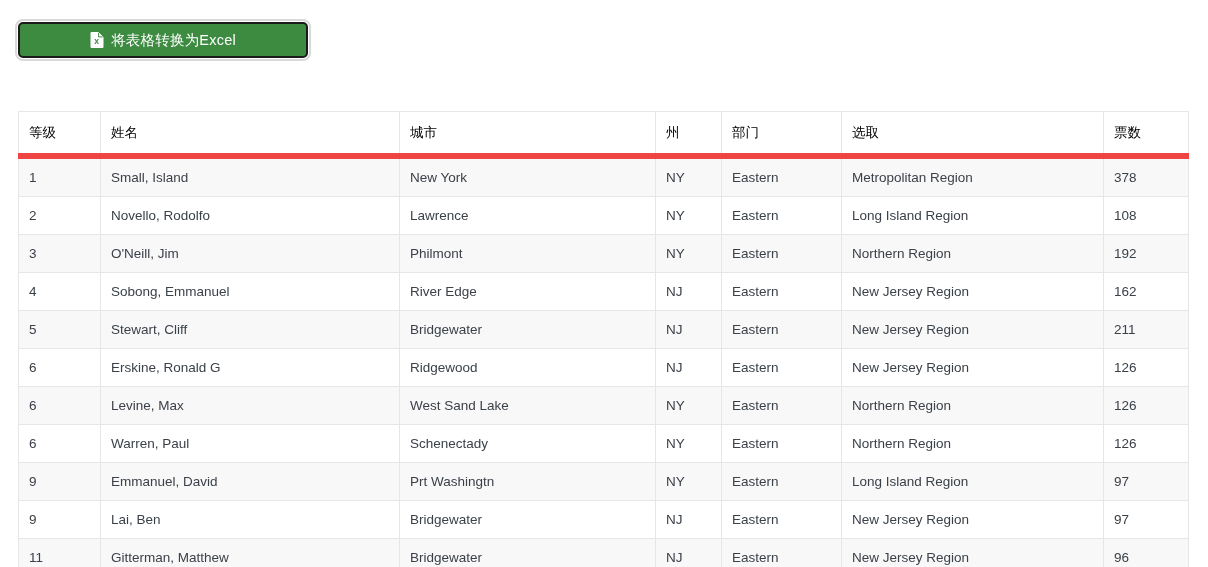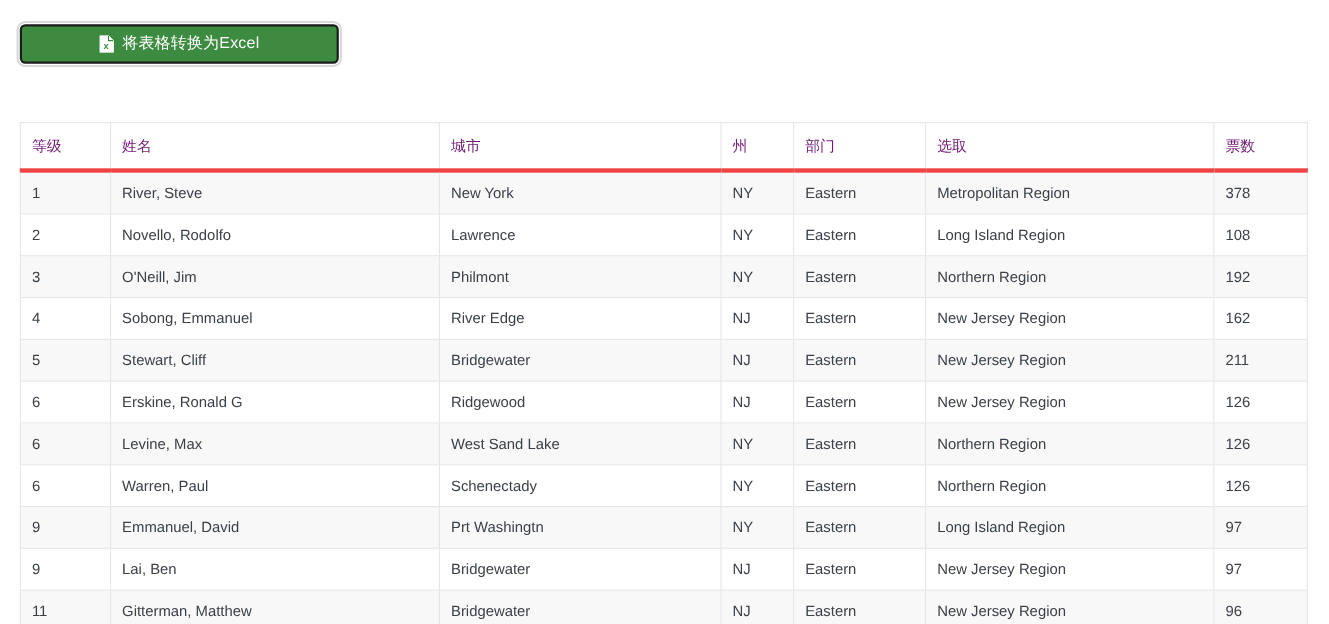--- a/index.html
+++ b/index.html
@@ -78,22 +78,22 @@
     height: 37px;
     text-align: left;
     font-weight: normal;
     vertical-align: middle;
     color: #3b4149;
     overflow: hidden;
     white-space: nowrap;
   }
   table.grid thead th {
     background: #ffffff;
-    color: #701a75;
-    border-bottom: 4px solid #ef4444;
+    color: #000000;
+    border-bottom: 6px solid #ef4444;
     height: 41px;
   }
   table.grid tbody tr:nth-child(odd) td {
     background: #f8f8f8;
   }
   table.grid tbody tr:nth-child(even) td {
     background: #ffffff;
   }
 
   
@@ -139,21 +139,21 @@
         <th>城市</th>
         <th>州</th>
         <th>部门</th>
         <th>选取</th>
         <th>票数</th>
       </tr>
     </thead>
     <tbody>
       <tr>
         <td>1</td>
-        <td>River, Steve</td>
+        <td>Small, Island</td>
         <td>New York</td>
         <td>NY</td>
         <td>Eastern</td>
         <td>Metropolitan Region</td>
         <td>378</td>
       </tr>
       <tr>
         <td>2</td>
         <td>Novello, Rodolfo</td>
         <td>Lawrence</td>

